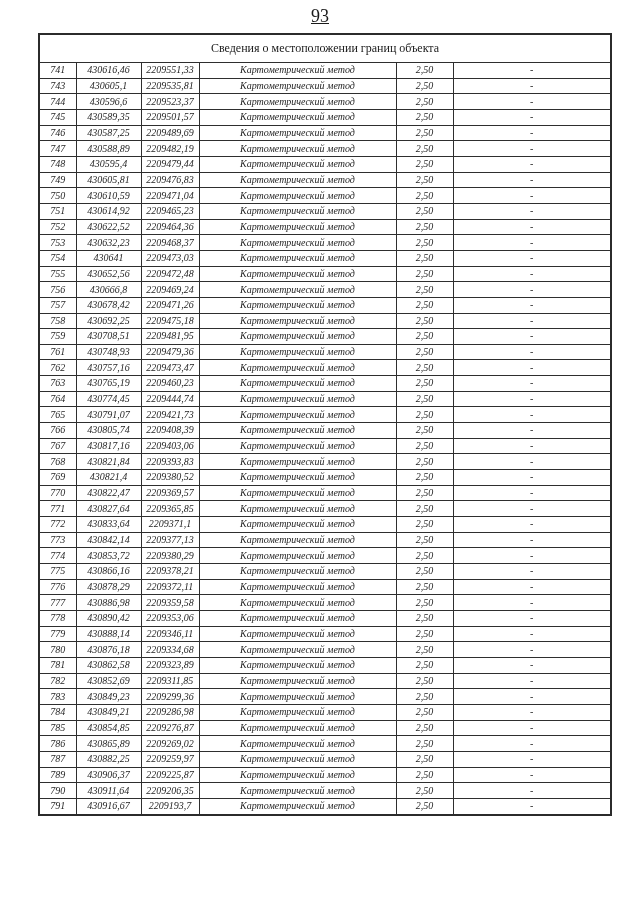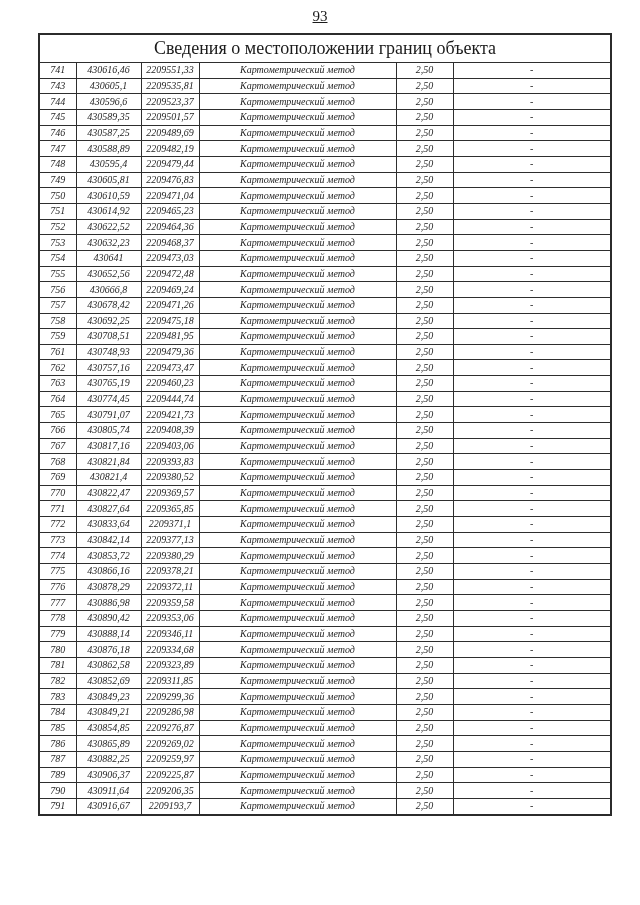--- a/index.html
+++ b/index.html
@@ -18,21 +18,21 @@
     height: 905px;
     background: #ffffff;
     overflow: hidden;
   }
   .page-number {
     position: absolute;
     top: 9px;
     left: 0;
     width: 640px;
     text-align: center;
-    font-size: 15px;
+    font-size: 18px;
     line-height: 15px;
     color: #1a1a1a;
     text-decoration: underline;
   }
   table.boundaries {
     position: absolute;
     left: 38px;
     top: 33px;
     width: 572px;
     border-collapse: collapse;
@@ -41,21 +41,21 @@
   }
   table.boundaries th,
   table.boundaries td {
     border: 1px solid #2e2e2e;
     padding: 0;
     overflow: hidden;
     white-space: nowrap;
   }
   th.table-title {
     height: 27px;
-    font-size: 18px;
+    font-size: 12px;
     font-weight: normal;
     font-style: normal;
     text-align: center;
     vertical-align: middle;
     color: #1a1a1a;
   }
   table.boundaries tbody td {
     height: 14.67px;
     font-size: 10px;
     font-style: italic;

